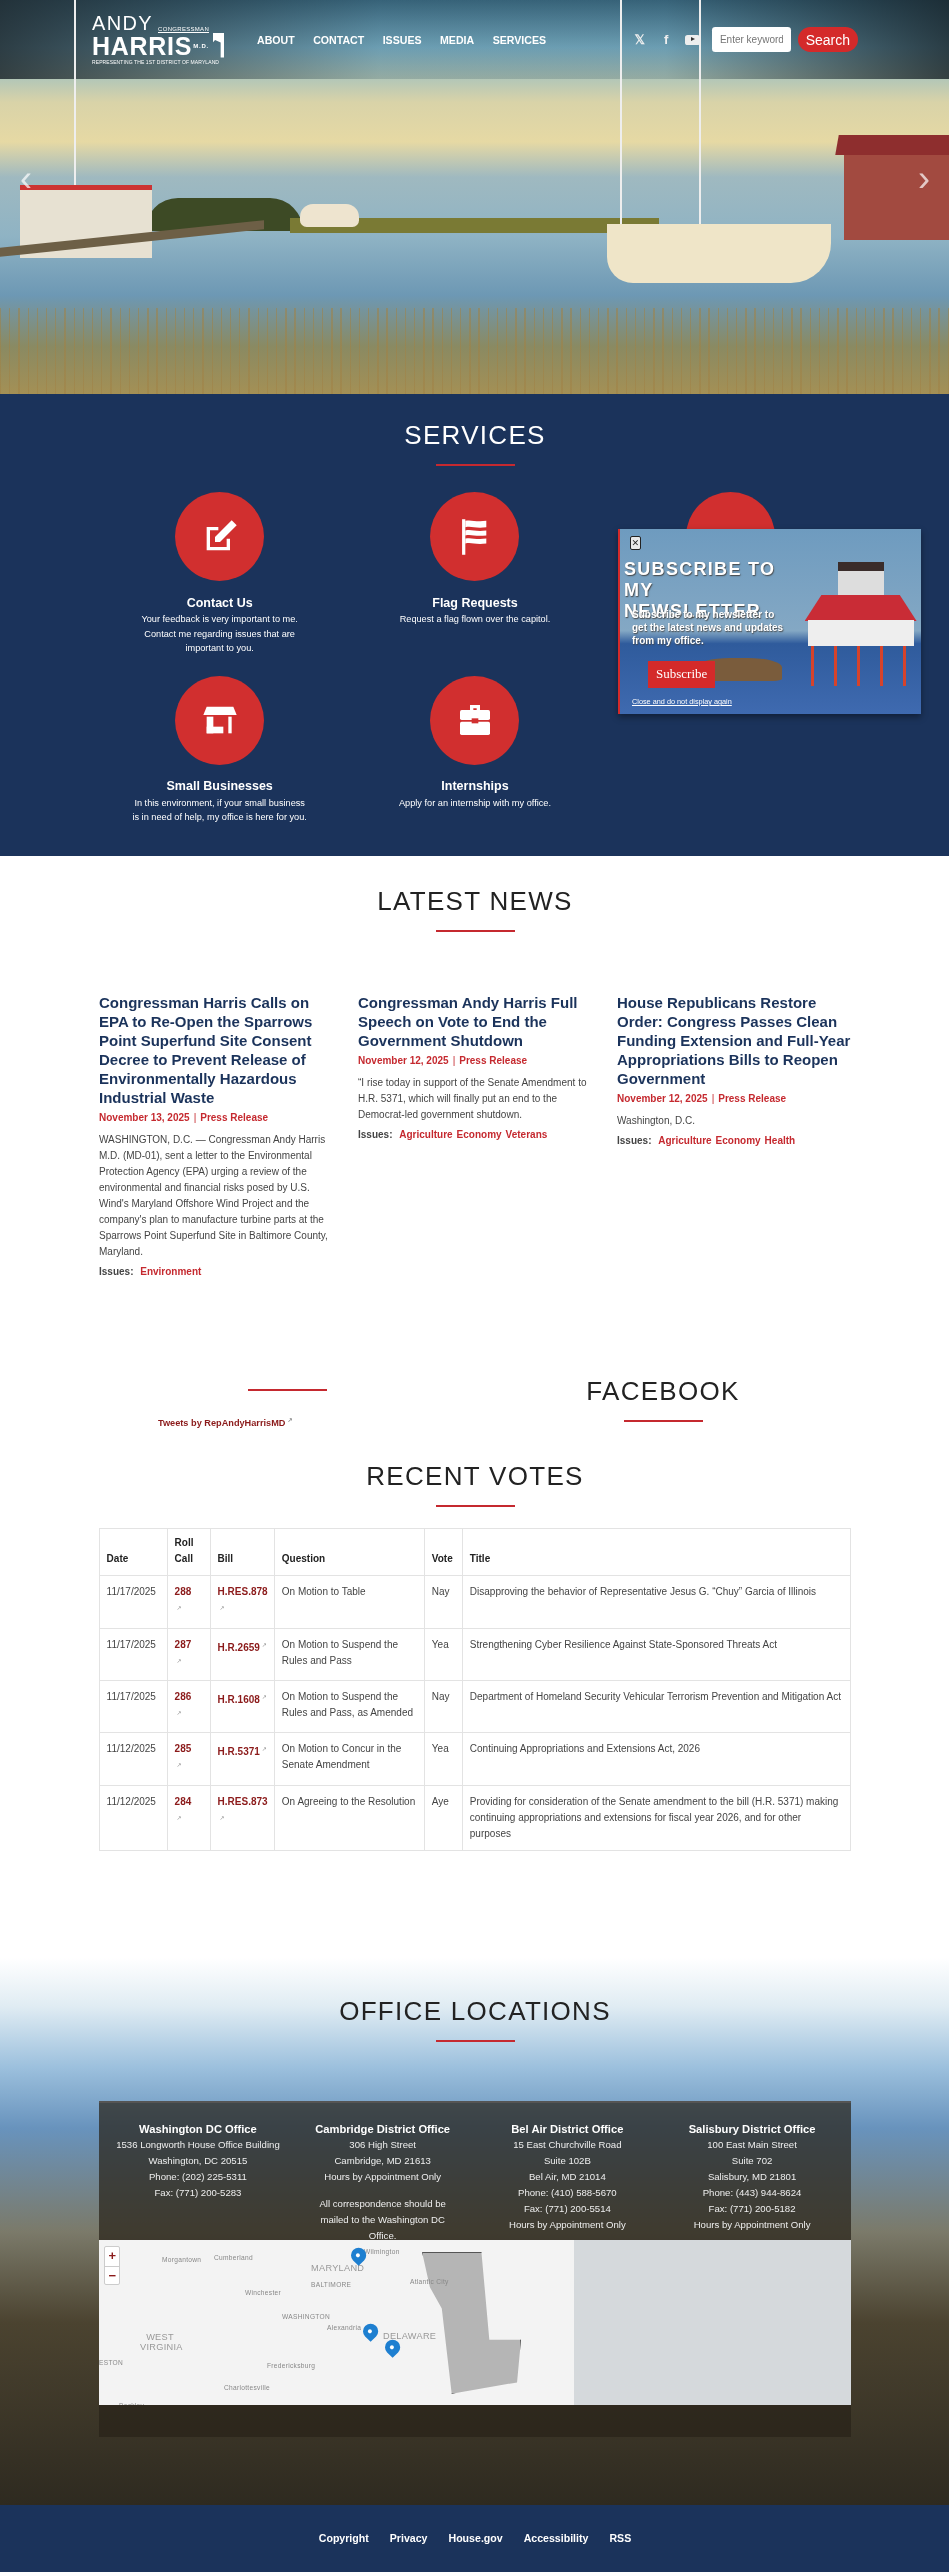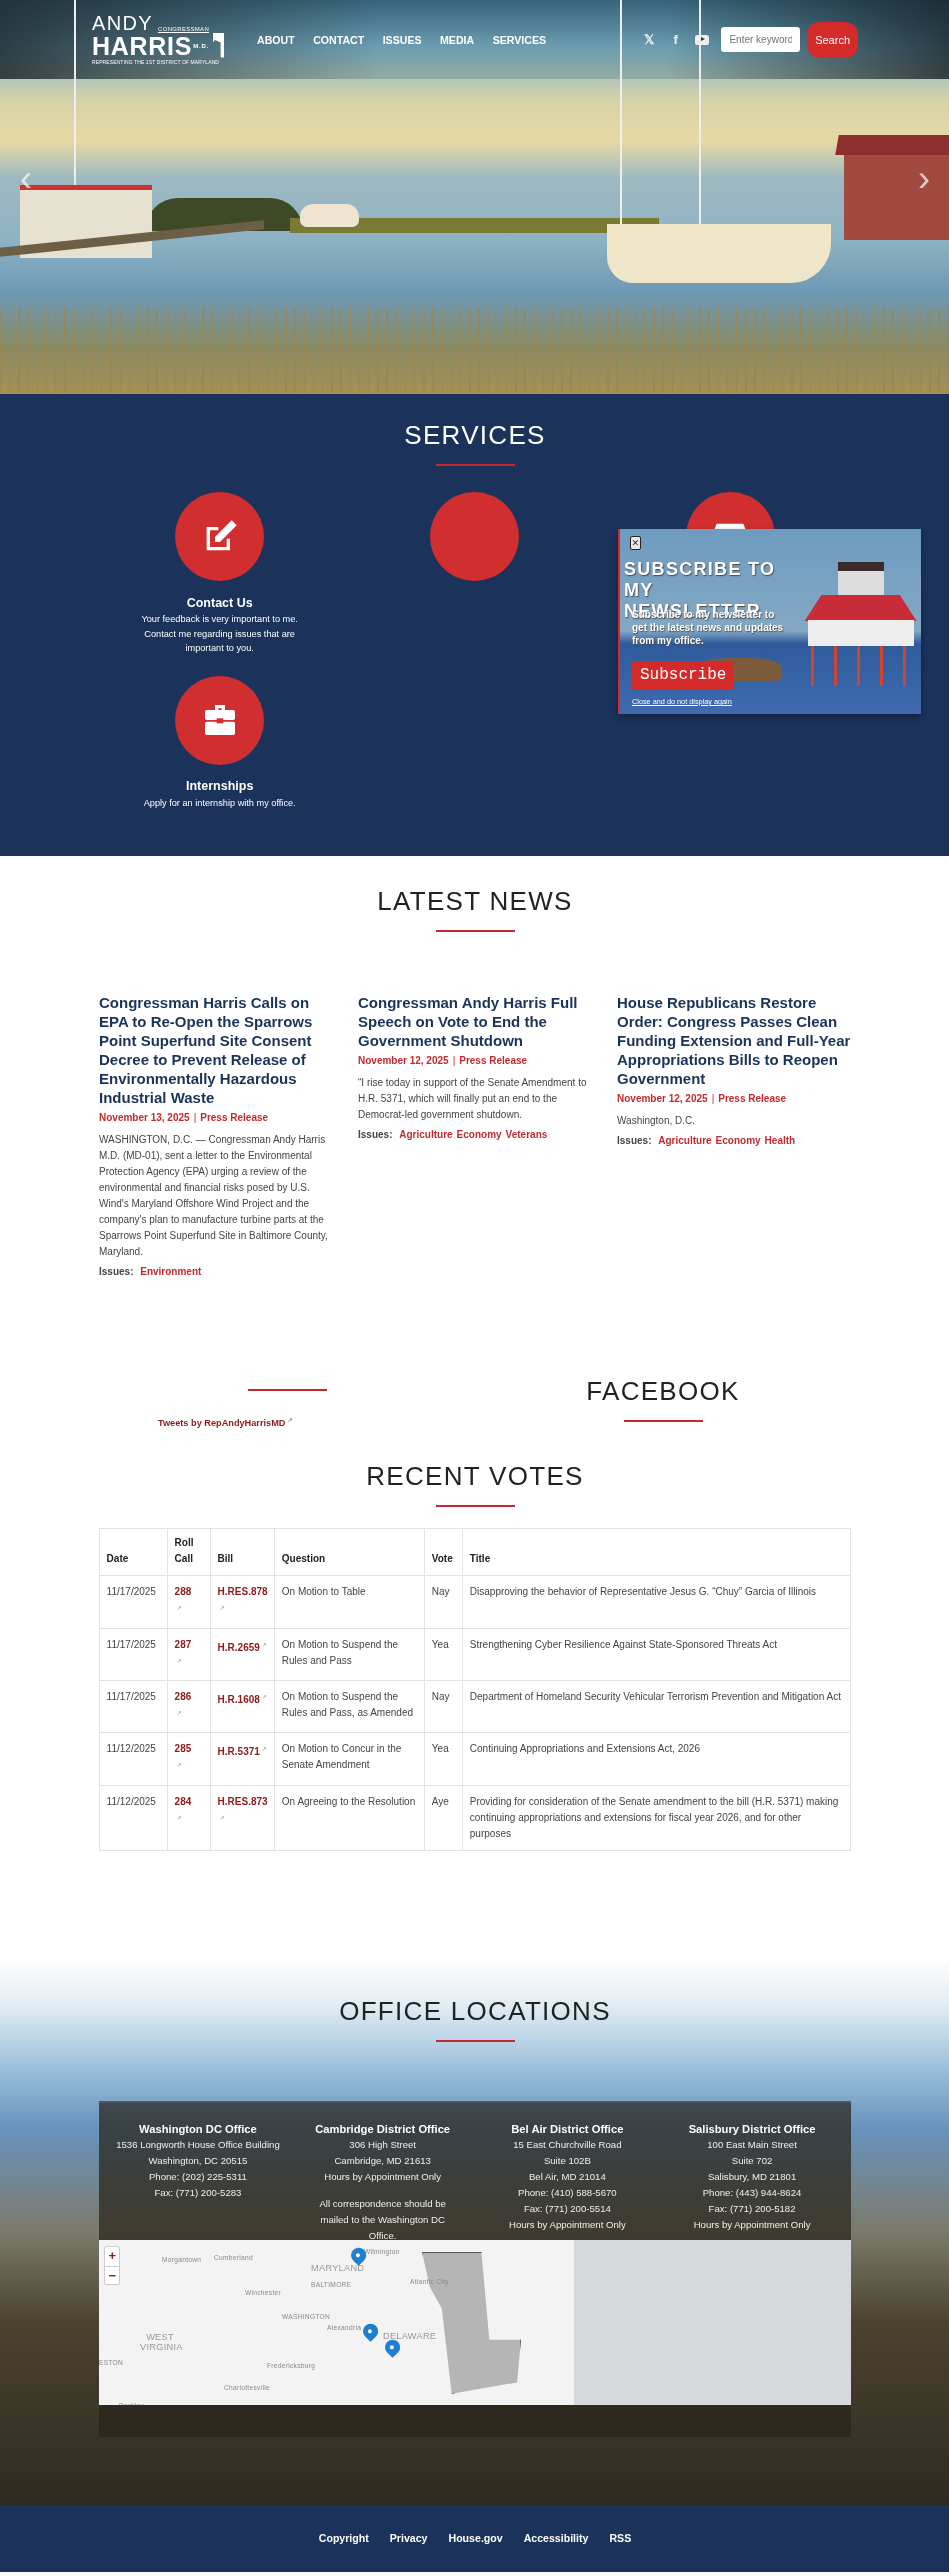--- a/index.html
+++ b/index.html
@@ -28,21 +28,21 @@
 .logo .md{font-size:6px;font-weight:700;margin-left:1.3px}
 .logo .state{width:22.4px;height:25px;background:#fff;margin-left:4px;clip-path:polygon(0 0,100% 0,100% 100%,70% 100%,70% 40%,20% 30%,0 40%)}
 .logo .rep{font-size:5px;letter-spacing:0.1px;margin-top:1.3px}
 .nav{display:flex;gap:18.5px;margin-left:33px}
 .nav a{color:#fff;font-weight:700;font-size:10.6px}
 .hdr-right{margin-left:auto;display:flex;align-items:center;gap:12px}
 .soc{color:#eee;font-size:13px;font-weight:700;width:14.5px;text-align:center}
 .yt{width:14.5px;height:10px;background:#eee;border-radius:2.6px;position:relative}
 .yt:after{content:"";position:absolute;left:6px;top:2.6px;border-left:4px solid #333;border-top:2.6px solid transparent;border-bottom:2.6px solid transparent}
 .search-input{width:79px;height:25px;border-radius:3.3px;border:none;padding:0 8px;font-size:10px;font-family:"Liberation Sans",sans-serif;color:#555}
-.search-btn{background:#d42a2a;color:#fff;border:none;border-radius:13px;height:36px;padding:0 8px;font-size:11px;margin-left:-5.3px;font-family:"Liberation Sans",sans-serif}
+.search-btn{background:#d42a2a;color:#fff;border:none;border-radius:13px;height:25px;padding:0 8px;font-size:14px;margin-left:-5.3px;font-family:"Liberation Sans",sans-serif}
 .arrow{position:absolute;top:158px;color:rgba(255,255,255,.7);font-size:36px;font-weight:100}
 
 .sec-title{text-align:center;font-size:26px;letter-spacing:1.3px;font-weight:400}
 .rule{width:79px;height:2px;background:#c5292f;margin:13px auto 0}
 
 .services{background:#1b335b;padding:26px 92px 53px;position:relative;color:#fff;height:462px}
 .services .sec-title{color:#fff;margin-top:0}
 .svc-grid{display:grid;grid-template-columns:repeat(3,1fr);row-gap:20px;margin-top:26px}
 .svc{text-align:center}
 .svc .circ{width:89px;height:89px;border-radius:50%;background:#d12f2f;margin:0 auto;display:flex;align-items:center;justify-content:center}
@@ -52,21 +52,21 @@
  background:linear-gradient(180deg,#6e9bbf 0%,#84a8c4 55%,#2f5b9c 62%,#3f6ab0 100%)}
 .popup .lh{position:absolute;left:178px;top:13px;width:119px;height:145px}
 .popup .lh .roof{position:absolute;left:6.6px;top:53px;width:112px;height:26px;background:#c92c36;clip-path:polygon(15% 0,85% 0,100% 100%,0 100%)}
 .popup .lh .body{position:absolute;left:10px;top:78px;width:106px;height:26px;background:#eee}
 .popup .lh .top{position:absolute;left:40px;top:20px;width:46px;height:36px;background:#ddd;border-top:9.2px solid #3a2c2a}
 .popup .lh .legs{position:absolute;left:13px;top:104px;width:99px;height:40px;background:repeating-linear-gradient(90deg,#d6432b 0 3.3px,transparent 3.3px 23px)}
 .popup .rock{position:absolute;left:76px;top:129px;width:86px;height:23px;background:#7a5c3c;border-radius:40% 40% 10% 10%}
 .popup .close-x{position:absolute;left:10px;top:6.6px;width:10.6px;height:14.5px;border:1.3px solid #222;border-radius:2px;background:#e9e9e9;font-size:9.2px;line-height:10.6px;text-align:center;color:#222}
 .popup h2{position:absolute;left:4px;top:30px;color:#fff;font-size:18px;letter-spacing:1.3px;line-height:21px;text-shadow:0.7px 0.7px 1.3px #444;font-weight:700}
 .popup .ptxt{position:absolute;left:12px;top:79px;width:158px;color:#fff;font-size:10px;font-weight:700;line-height:13px;text-shadow:0.7px 0.7px 1.3px #444}
-.popup .sub-btn{position:absolute;left:12px;top:132px;background:#d42a2a;color:#fff;font-size:16px;padding:5.3px 8px;border:none;font-family:Liberation Mono, monospace}
+.popup .sub-btn{position:absolute;left:28px;top:132px;background:#d42a2a;color:#fff;font-size:13px;padding:5.3px 8px;border:none;font-family:Liberation Serif, serif}
 .popup .nodisp{position:absolute;left:12px;top:168px;color:#fff;font-size:7.3px;text-decoration:underline}
 
 .news{padding:30px 99px 46px}
 .news .sec-title{color:#222}
 .news-grid{display:grid;grid-template-columns:repeat(3,1fr);column-gap:25px;margin-top:61px}
 .news-item h3{color:#1b335b;font-size:15px;line-height:19px;font-weight:700}
 .meta{color:#c5292f;font-weight:700;font-size:10px;margin-top:5.3px}
 .meta .bar{color:#c5292f;margin:0 4px;font-weight:400}
 .news-item p{font-size:10px;line-height:16px;color:#444;margin-top:9.2px}
 .issues{margin-top:5.3px;font-size:10px;font-weight:700;color:#444}
@@ -163,20 +163,30 @@
   <div class="svc-grid">
     <a class="svc">
       <div class="circ">
         <svg width="40" height="40" viewBox="0 0 24 24">
             <path d="M4 6h7v2H6v10h10v-5h2v7H4z" fill="#fff"></path>
             <path d="M19 2l3 3-10 10H9v-3z" fill="#fff"></path>
           </svg>
       </div>
       <h3>Contact Us</h3>
       <p>Your feedback is very important to me. Contact me regarding issues that are important to you.</p>
+    </a>
+    <a class="svc">
+      <div class="circ">
+        <svg width="40" height="42" viewBox="0 0 24 26">
+            <rect x="4" y="2" width="2" height="22" fill="#fff"></rect>
+            <path d="M6 3c4 -1 6 1 13 0v4c-7 1-9-1-13 0zM6 9c4-1 6 1 13 0v3c-7 1-9-1-13 0zM6 14c4-1 6 1 13 0v3c-7 1-9-1-13 0z" fill="#fff"></path>
+          </svg>
+      </div>
+      <h3>Flag Requests</h3>
+      <p>Request a flag flown over the capitol.</p>
     </a>
     <a class="svc">
       <div class="circ"></div>
       <h3></h3>
       <p></p>
     </a>
     <a class="svc">
       <div class="circ">
         <svg width="40" height="40" viewBox="0 0 24 24">
             <path d="M4 4h16l2 5H2z" fill="#fff"></path>

